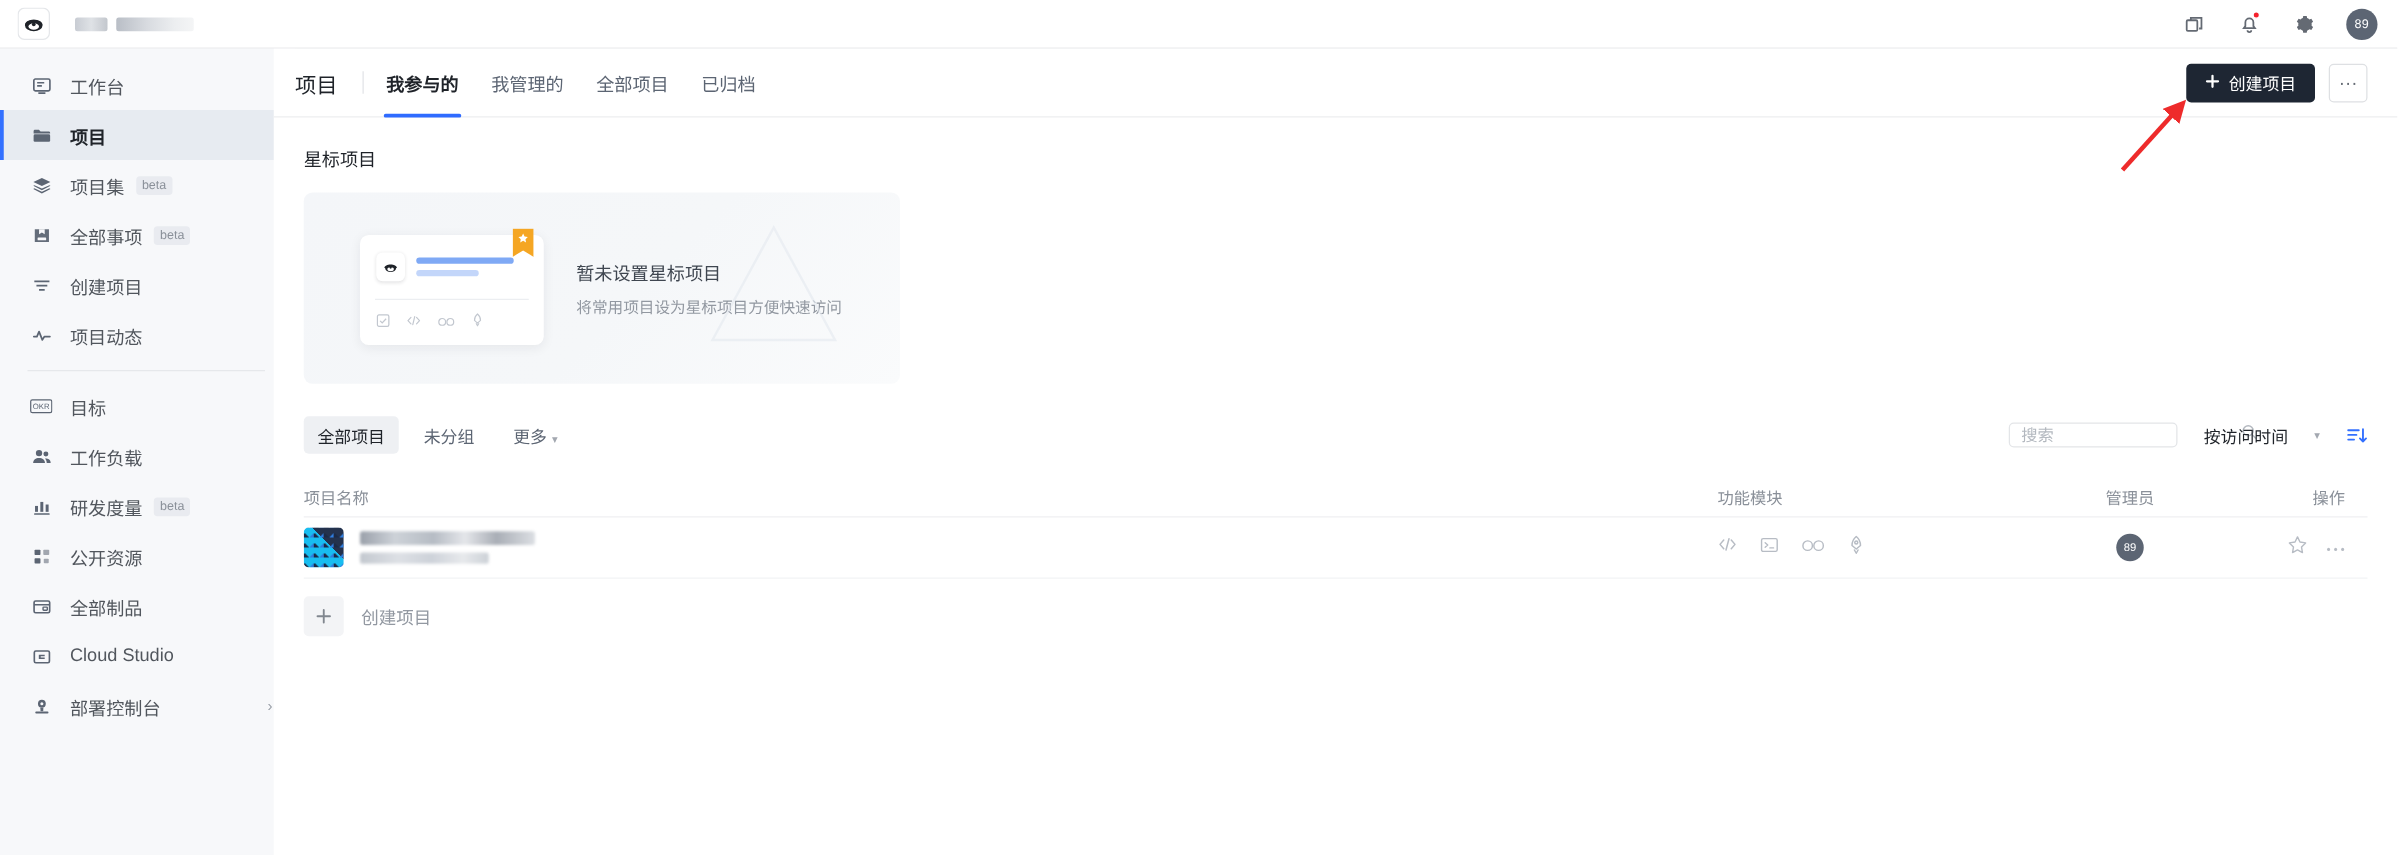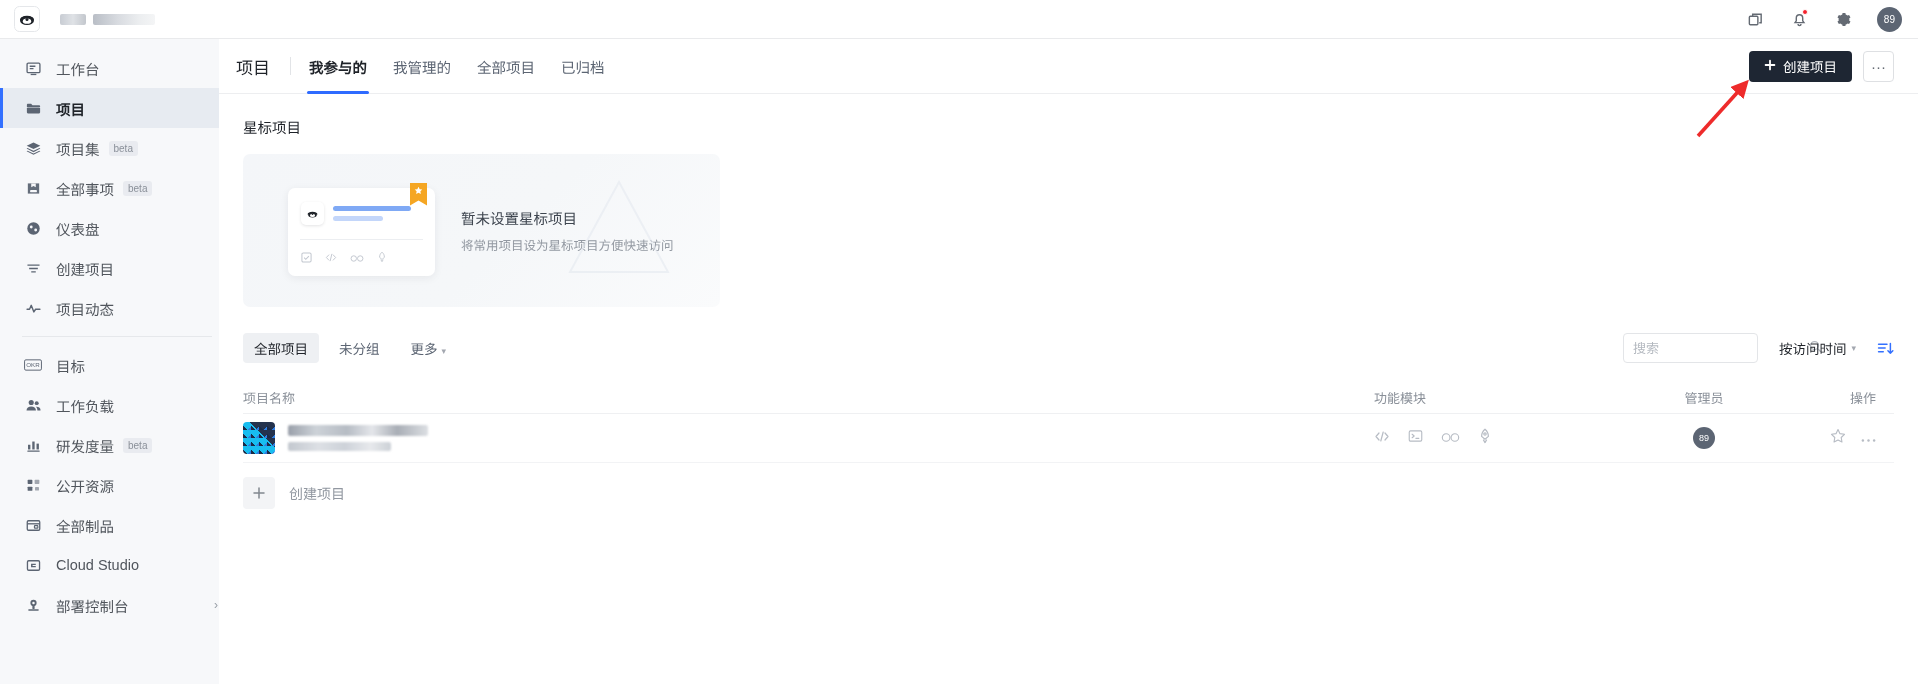--- a/index.html
+++ b/index.html
@@ -168,31 +168,31 @@
   
   .filter-bar { display: flex; align-items: center; margin-top: 26px; }
   .chip {
     font-size: 13.5px; color: #5c6573; cursor: pointer;
     padding: 5px 11px; border-radius: 4px; margin-right: 9px;
   }
   .chip.active { background: #eef0f3; color: #1f2329; font-weight: 500; }
   .chip .caret { color: #a3a8b0; font-size: 9px; margin-left: 4px; }
   .filter-right { margin-left: auto; display: flex; align-items: center; gap: 21px; }
   .search-box {
-    width: 135px; height: 30px; border: 1px solid #e3e5e8; border-radius: 4px;
+    width: 135px; height: 20px; border: 1px solid #e3e5e8; border-radius: 4px;
     display: flex; align-items: center; padding: 0 9px; background: #fff;
   }
   .search-box input {
     border: none; outline: none; flex: 1; font-size: 13px; color: #1f2329;
     background: transparent; font-family: inherit;
   }
   .search-box input::placeholder { color: #b3b8bf; }
   .sort-select {
     font-size: 13.5px; color: #1f2329; cursor: pointer;
-    display: flex; align-items: center; gap: 5px;
+    display: flex; align-items: center; gap: 21px;
   }
   .sort-select .caret { color: #a3a8b0; font-size: 9px; }
   .sort-dir { color: #3370ff; cursor: pointer; display: flex; align-items: center; }
 
   
   .tbl { margin-top: 19px; width: 100%; }
   .tbl-head {
     display: flex; align-items: center; height: 32px;
     font-size: 13px; color: #8a9099;
     border-bottom: 1px solid #eff0f2;
@@ -326,30 +326,20 @@
         <svg width="17" height="17" viewBox="0 0 18 18" fill="currentColor">
           <path d="M3 3.6h12v10.8H3z" opacity=".95"></path>
           <path d="M6.6 3.6h4.8v4.2L9 6.4 6.6 7.8V3.6Z" fill="#f7f8fa"></path>
           <rect x="5.4" y="10.6" width="7.2" height="2.4" rx=".5" fill="#f7f8fa"></rect>
         </svg>
       </span>
       <span class="nav-label">全部事项</span>
       <span class="beta-tag">beta</span>
     </div>
 
-    <div class="nav-item">
-      <span class="nav-icon">
-        <svg width="17" height="17" viewBox="0 0 18 18" fill="currentColor">
-          <circle cx="9" cy="9" r="6.6"></circle>
-          <circle cx="6.6" cy="7.4" r="1.5" fill="#f7f8fa"></circle>
-          <circle cx="11.3" cy="10.6" r="1.5" fill="#f7f8fa"></circle>
-        </svg>
-      </span>
-      <span class="nav-label">仪表盘</span>
-    </div>
 
     <div class="nav-item">
       <span class="nav-icon">
         <svg width="17" height="17" viewBox="0 0 18 18" stroke="currentColor" stroke-width="1.4" fill="none">
           <path d="M2.6 5.4h12.8M4.4 9h9.2M6.6 12.6h4.8"></path>
         </svg>
       </span>
       <span class="nav-label">创建项目</span>
     </div>
 

